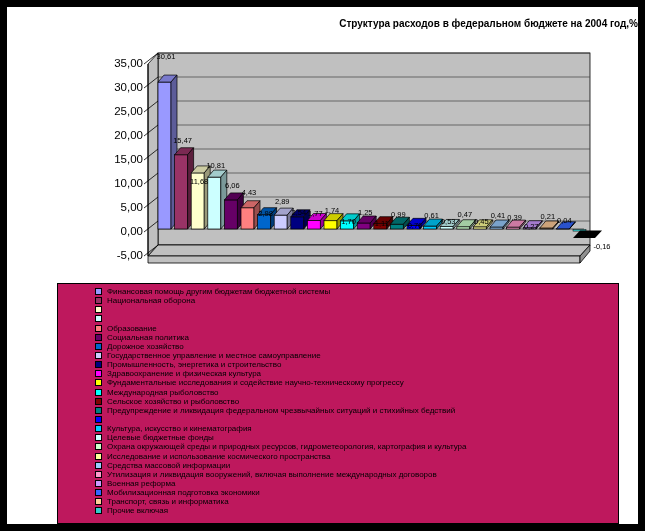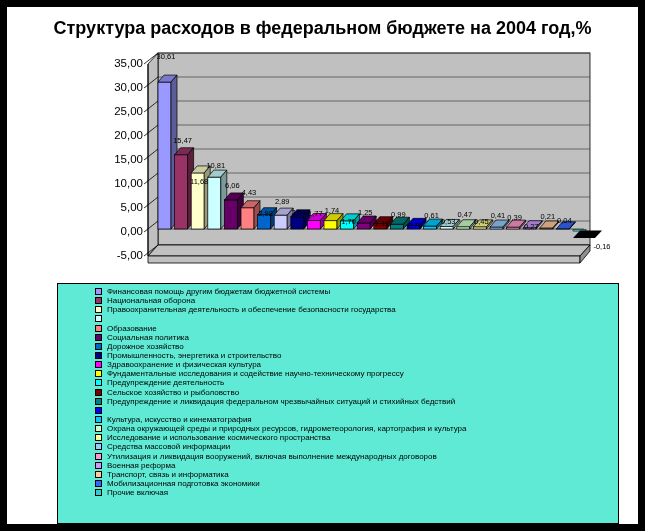--- a/index.html
+++ b/index.html
@@ -7,31 +7,31 @@
     position:relative;
     width:645px;height:531px;
     box-sizing:border-box;
     border:7px solid #000;
     background:#fff;
     font-family:"Liberation Sans", sans-serif;
     overflow:hidden;
   }
   #chart-title{
     position:absolute;top:11px;left:0;width:631px;
-    text-align:center;
-    font-size:18px;font-weight:bold;color:#000;
+    text-align:right;
+    font-size:10px;font-weight:bold;color:#000;
     letter-spacing:0px;
   }
   #plot-svg{position:absolute;top:0;left:-7px;width:645px;height:280px;}
   #legend{
     position:absolute;left:50px;top:276px;
     width:562px;height:241px;
     box-sizing:border-box;
     border:1px solid #000;
-    background:#5eead4;
+    background:#be185d;
     padding:3px 0 0 37px;
     overflow:hidden;
   }
   .lrow{
     display:flex;align-items:center;
     height:9.15px;
     white-space:nowrap;
   }
   .sw{
     width:7px;height:7px;
@@ -200,94 +200,101 @@
       <div class="lrow">
         <span class="sw" style="background: rgb(153, 153, 255);"></span>
         <span class="lt">Финансовая помощь другим бюджетам бюджетной системы</span>
       </div>
       <div class="lrow">
         <span class="sw" style="background: rgb(153, 51, 102);"></span>
         <span class="lt">Национальная оборона</span>
       </div>
       <div class="lrow">
         <span class="sw" style="background: rgb(255, 255, 204);"></span>
-        <span class="lt">Правоохранительная деятельность и обеспечение безопасности государства</span>
       </div>
       <div class="lrow">
         <span class="sw" style="background: rgb(204, 255, 255);"></span>
       </div>
       <div class="lrow">
         <span class="sw" style="background: rgb(255, 128, 128);"></span>
         <span class="lt">Образование</span>
       </div>
       <div class="lrow">
         <span class="sw" style="background: rgb(102, 0, 102);"></span>
         <span class="lt">Социальная политика</span>
       </div>
       <div class="lrow">
         <span class="sw" style="background: rgb(0, 102, 204);"></span>
         <span class="lt">Дорожное хозяйство</span>
       </div>
       <div class="lrow">
+        <span class="sw" style="background: rgb(204, 204, 255);"></span>
+        <span class="lt">Государственное управление и местное самоуправление</span>
+      </div>
+      <div class="lrow">
         <span class="sw" style="background: rgb(0, 0, 128);"></span>
         <span class="lt">Промышленность, энергетика и строительство</span>
       </div>
       <div class="lrow">
         <span class="sw" style="background: rgb(255, 0, 255);"></span>
         <span class="lt">Здравоохранение и физическая культура</span>
       </div>
       <div class="lrow">
         <span class="sw" style="background: rgb(255, 255, 0);"></span>
         <span class="lt">Фундаментальные исследования и содействие научно-техническому прогрессу</span>
       </div>
       <div class="lrow">
         <span class="sw" style="background: rgb(0, 255, 255);"></span>
-        <span class="lt">Предупреждение деятельность</span>
+        <span class="lt">Международная рыболовство</span>
       </div>
       <div class="lrow">
         <span class="sw" style="background: rgb(128, 0, 0);"></span>
         <span class="lt">Сельское хозяйство и рыболовство</span>
       </div>
       <div class="lrow">
         <span class="sw" style="background: rgb(0, 128, 128);"></span>
         <span class="lt">Предупреждение и ликвидация федеральном чрезвычайных ситуаций и стихийных бедствий</span>
       </div>
       <div class="lrow">
         <span class="sw" style="background: rgb(0, 0, 255);"></span>
       </div>
       <div class="lrow">
         <span class="sw" style="background: rgb(0, 204, 255);"></span>
         <span class="lt">Культура, искусство и кинематография</span>
       </div>
       <div class="lrow">
+        <span class="sw" style="background: rgb(204, 255, 255);"></span>
+        <span class="lt">Целевые бюджетные фонды</span>
+      </div>
+      <div class="lrow">
         <span class="sw" style="background: rgb(204, 255, 204);"></span>
         <span class="lt">Охрана окружающей среды и природных ресурсов, гидрометеорология, картография и культура</span>
       </div>
       <div class="lrow">
         <span class="sw" style="background: rgb(255, 255, 153);"></span>
         <span class="lt">Исследование и использование космического пространства</span>
       </div>
       <div class="lrow">
         <span class="sw" style="background: rgb(153, 204, 255);"></span>
         <span class="lt">Средства массовой информации</span>
       </div>
       <div class="lrow">
         <span class="sw" style="background: rgb(255, 153, 204);"></span>
         <span class="lt">Утилизация и ликвидация вооружений, включая выполнение международных договоров</span>
       </div>
       <div class="lrow">
         <span class="sw" style="background: rgb(204, 153, 255);"></span>
         <span class="lt">Военная реформа</span>
       </div>
       <div class="lrow">
+        <span class="sw" style="background: rgb(51, 102, 255);"></span>
+        <span class="lt">Мобилизационная подготовка экономики</span>
+      </div>
+      <div class="lrow">
         <span class="sw" style="background: rgb(255, 204, 153);"></span>
         <span class="lt">Транспорт, связь и информатика</span>
-      </div>
-      <div class="lrow">
-        <span class="sw" style="background: rgb(51, 102, 255);"></span>
-        <span class="lt">Мобилизационная подготовка экономики</span>
       </div>
       <div class="lrow">
         <span class="sw" style="background: rgb(51, 204, 204);"></span>
         <span class="lt">Прочие включая</span>
       </div>
     </div>
 </div>
 
 </body></html>

